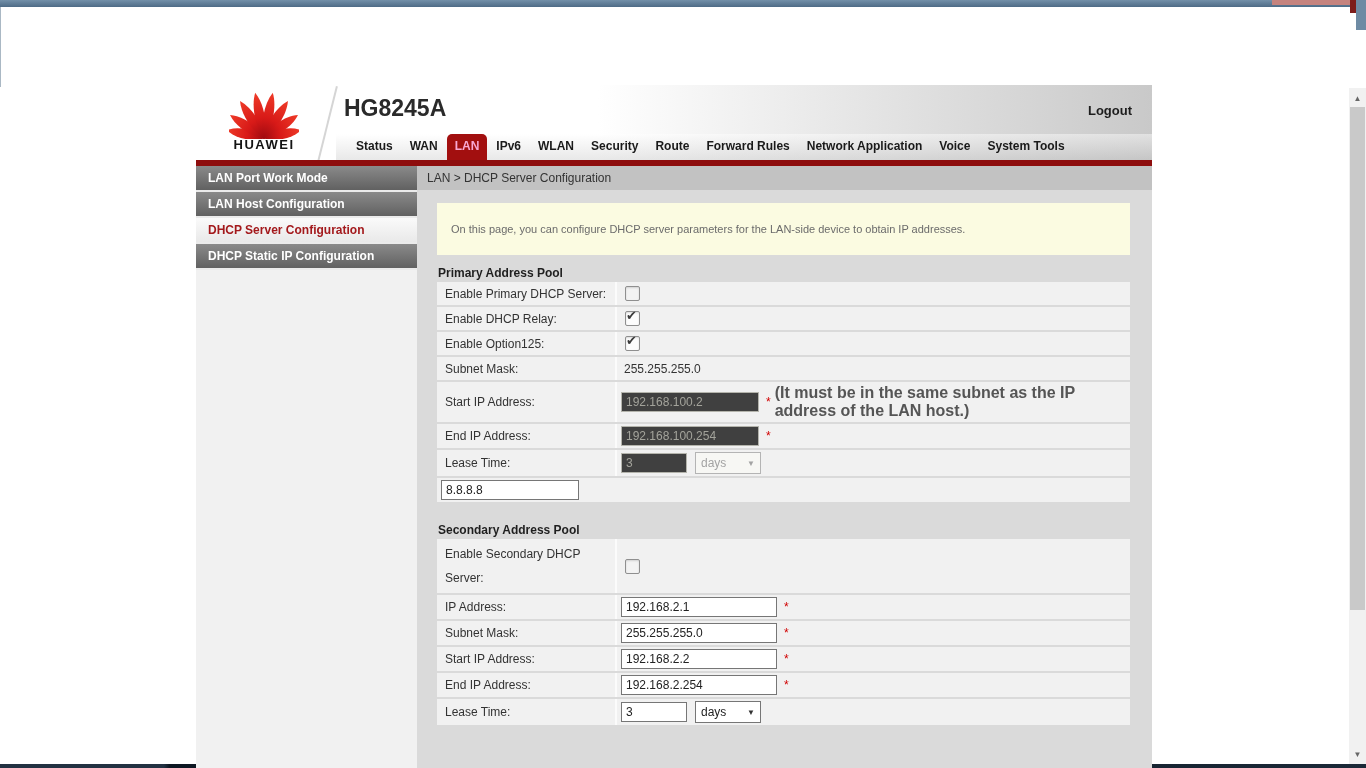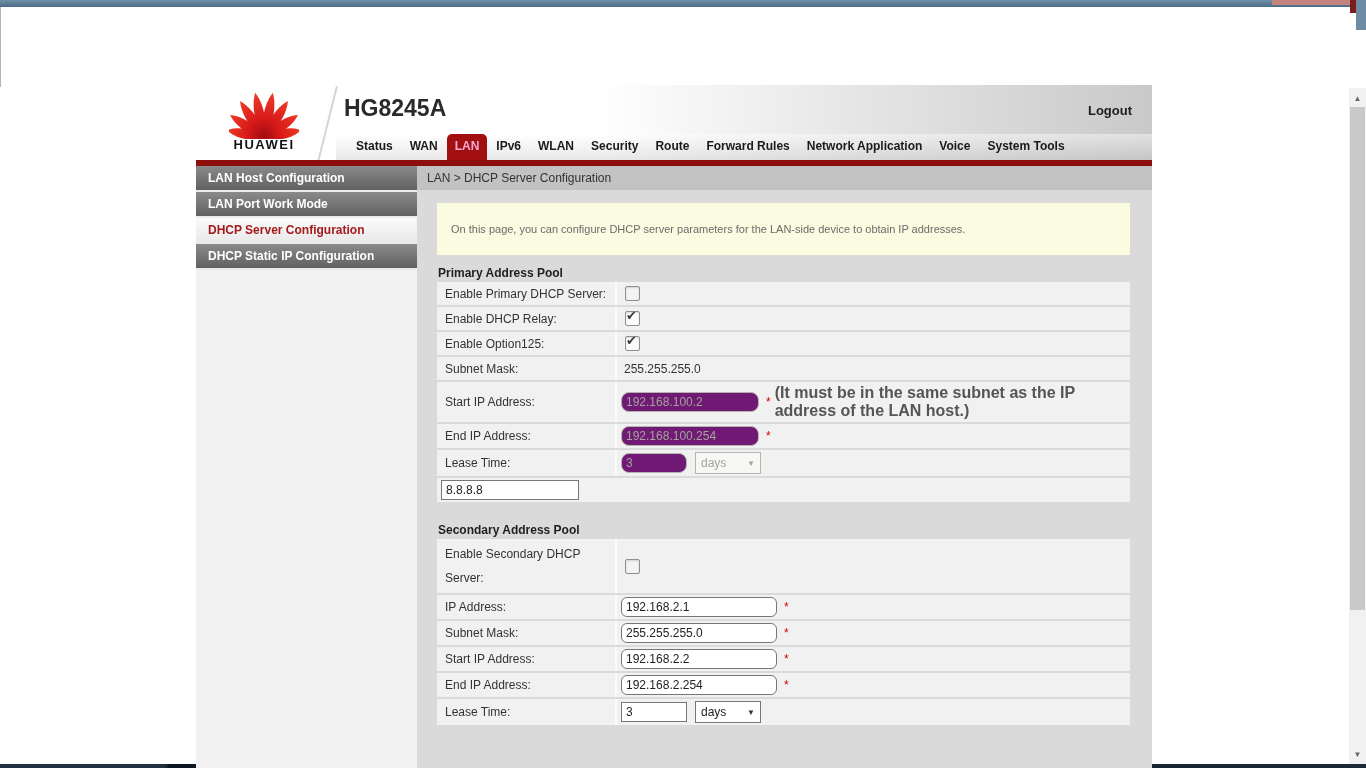--- a/index.html
+++ b/index.html
@@ -55,22 +55,22 @@
   .section + .section{margin-top:19px;}
   .row{display:flex;background:#f1f1f1;margin-bottom:2px;min-height:23px;align-items:center;}
   .row.tall{min-height:48px;}
   .cell-label{width:166px;flex:none;padding:3px 4px 3px 8px;font-size:12px;color:#333333;
     border-right:2px solid #fbfbfb;align-self:stretch;display:flex;align-items:center;line-height:16px;}
   .row.tall .cell-label{line-height:24px;}
   .cell-value{flex:1;padding:2px 8px 2px 4px;display:flex;align-items:center;font-size:12px;color:#333;}
   .static-value{padding-left:3px;}
   .txt{width:128px;height:16px;border:1px solid #767676;background:#ffffff;color:#222;
     font-size:12px;font-family:inherit;padding:1px 4px;}
-  .txt.wide{width:146px;border-radius:6px;}
-  .txt:disabled,.txt.disabled{background:#701a75;color:#a3a39b;border-color:#b4b4ac;border-radius:8px;}
+  .txt.wide{width:146px;}
+  .txt:disabled,.txt.disabled{background:#404040;color:#a3a39b;border-color:#b4b4ac;}
   .txt.lease{width:56px;}
   .sel{width:54px;height:20px;border:1px solid #767676;background:#ffffff;color:#222;
     display:flex;align-items:center;justify-content:space-between;padding:0 5px;font-size:12px;
     margin-left:8px;cursor:pointer;}
   .sel.disabled{background:#f7f7f4;color:#a3a3a3;border-color:#b4b4b4;cursor:default;}
   .sel .arr{font-size:8px;color:#333;}
   .sel.disabled .arr{color:#a3a3a3;}
   .checkbox{width:13px;height:13px;border:1px solid #8f8f8f;border-radius:2px;background:#f3f3f3;
     box-shadow:inset 0 1px 2px rgba(0,0,0,0.14);position:relative;margin-left:4px;cursor:pointer;flex:none;}
   .checkbox.checked{background:#fdfdfd;}
@@ -137,22 +137,22 @@
         <div class="tab">Route</div>
         <div class="tab">Forward Rules</div>
         <div class="tab">Network Application</div>
         <div class="tab">Voice</div>
         <div class="tab">System Tools</div>
       </div>
   </div>
   <div class="red-bar"></div>
   <div class="app-body">
     <div class="sidebar" id="sidebar">
+        <div class="side-item">LAN Port Work Mode</div>
         <div class="side-item">LAN Host Configuration</div>
-        <div class="side-item">LAN Port Work Mode</div>
         <div class="side-item active">DHCP Server Configuration</div>
         <div class="side-item">DHCP Static IP Configuration</div>
       </div>
     <div class="content">
       <div class="breadcrumb">LAN &gt; DHCP Server Configuration</div>
       <div class="content-inner">
         <div class="info-box">On this page, you can configure DHCP server parameters for the LAN-side device to obtain IP addresses.</div>
         <div id="sections">
             <div class="section">
               <div class="section-title">Primary Address Pool</div>

